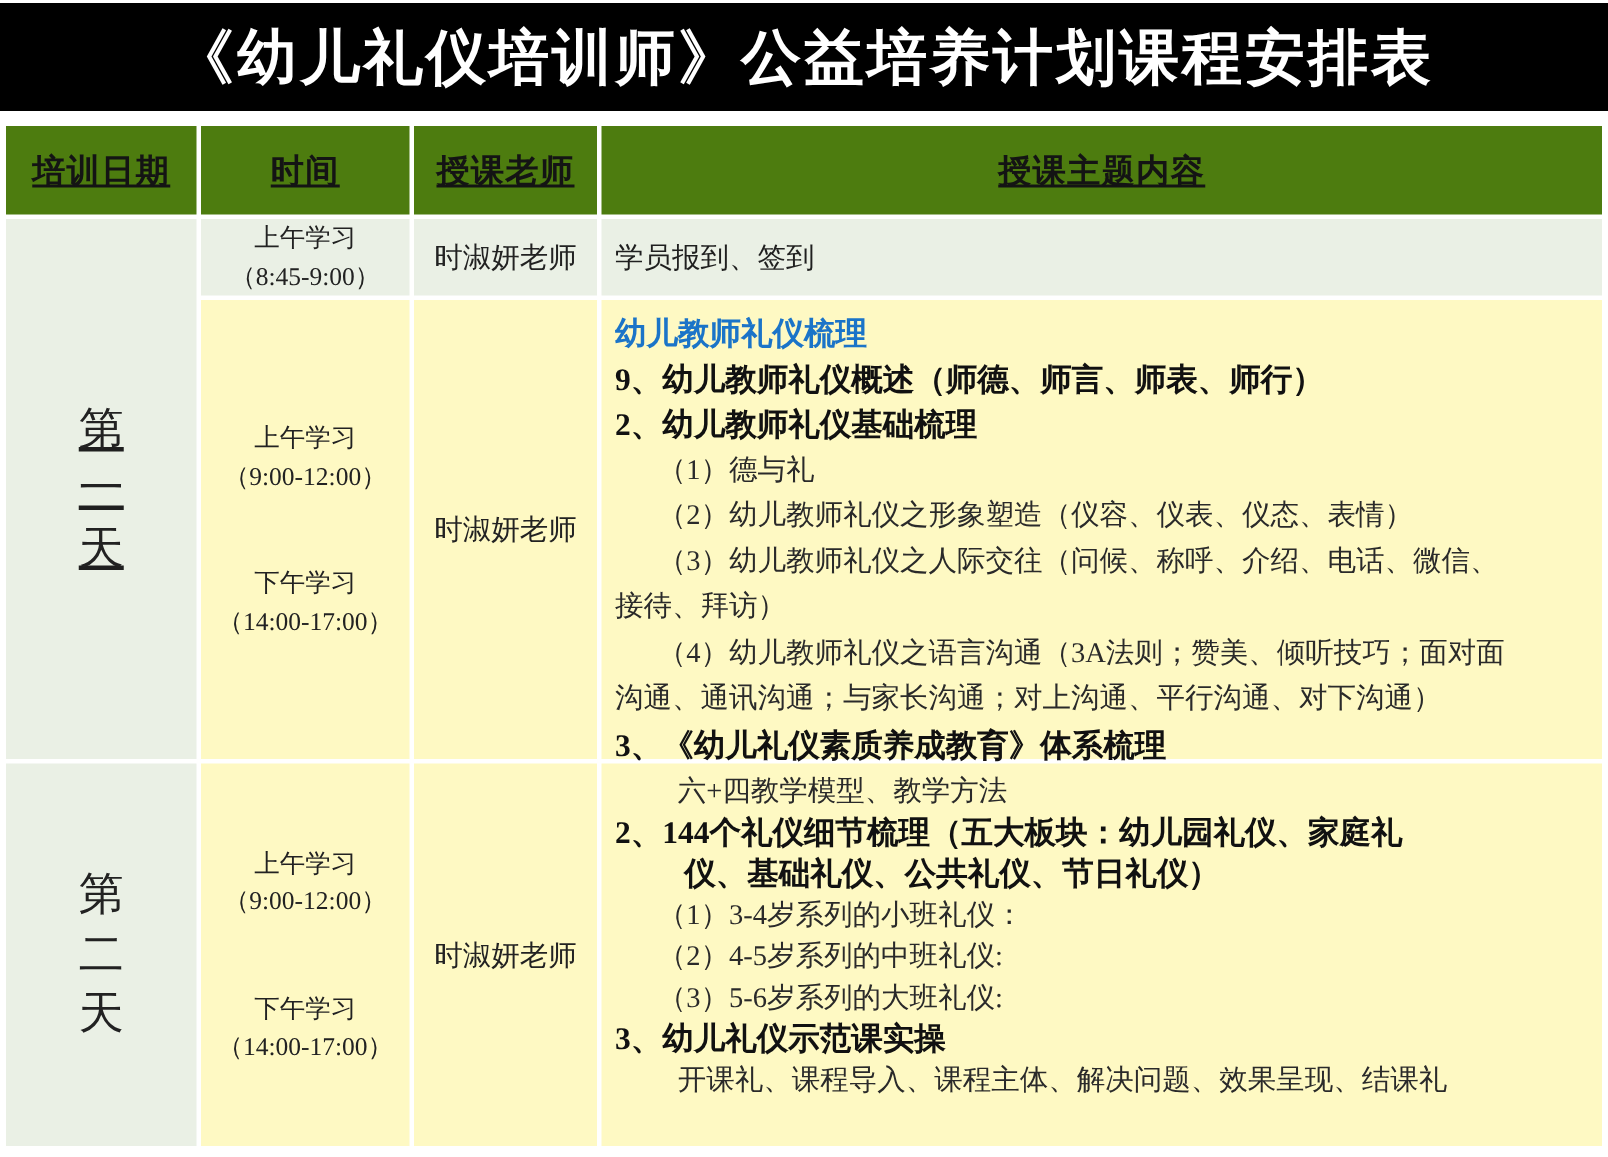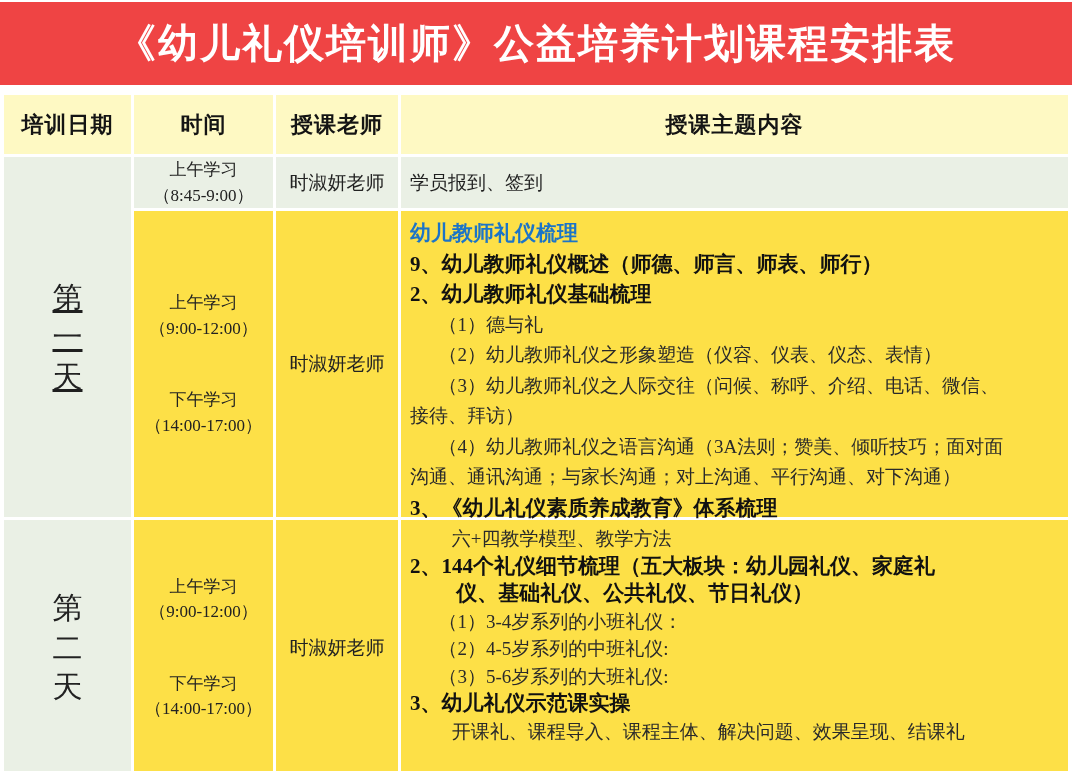--- a/index.html
+++ b/index.html
@@ -6,43 +6,44 @@
   html, body {
     margin: 0; padding: 0;
     width: 1072px; height: 771px;
     background: #ffffff;
     font-family: "Liberation Serif", "DejaVu Serif", serif;
     color: #1f1f1f;
     overflow: hidden;
   }
   .title-bar {
     margin-top: 2px;
-    height: 83px;
-    background: #ef4444;
+    height: 72px;
+    background: #000000;
     color: #ffffff;
     display: flex; align-items: center; justify-content: center;
     font-size: 40px; font-weight: bold; letter-spacing: 2px;
   }
   .grid {
     margin-top: 10px;
     padding: 0 4px;
     display: grid;
     grid-template-columns: 127px 139px 122px 1fr;
     grid-template-rows: 59px 51px 306px 255px;
     gap: 3px;
     background: #ffffff;
   }
   .hdr {
-    background: #fef9c3;
+    background: #4d7c0f;
     display: flex; align-items: center; justify-content: center;
     font-weight: bold; font-size: 22px; color: #141414;
     letter-spacing: 1px;
+    text-decoration: underline;
   }
   .light { background: #EAF0E5; }
-  .dark  { background: #fde047; }
+  .dark  { background: #fef9c3; }
 
   .date-cell { display: flex; align-items: center; justify-content: center; }
   .d1 { grid-row: 2 / 4; grid-column: 1; text-decoration: underline; }
   .day-label {
     width: 1.1em;
     font-size: 30px; line-height: 1.32;
     word-break: break-all; text-align: center;
     color: #222;
   }
 

